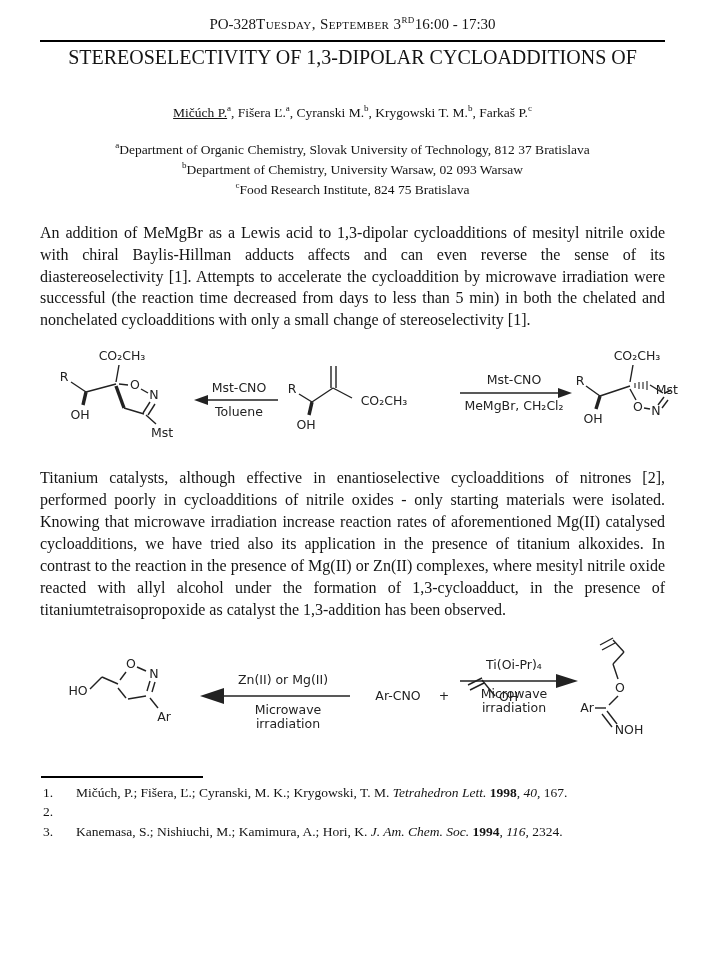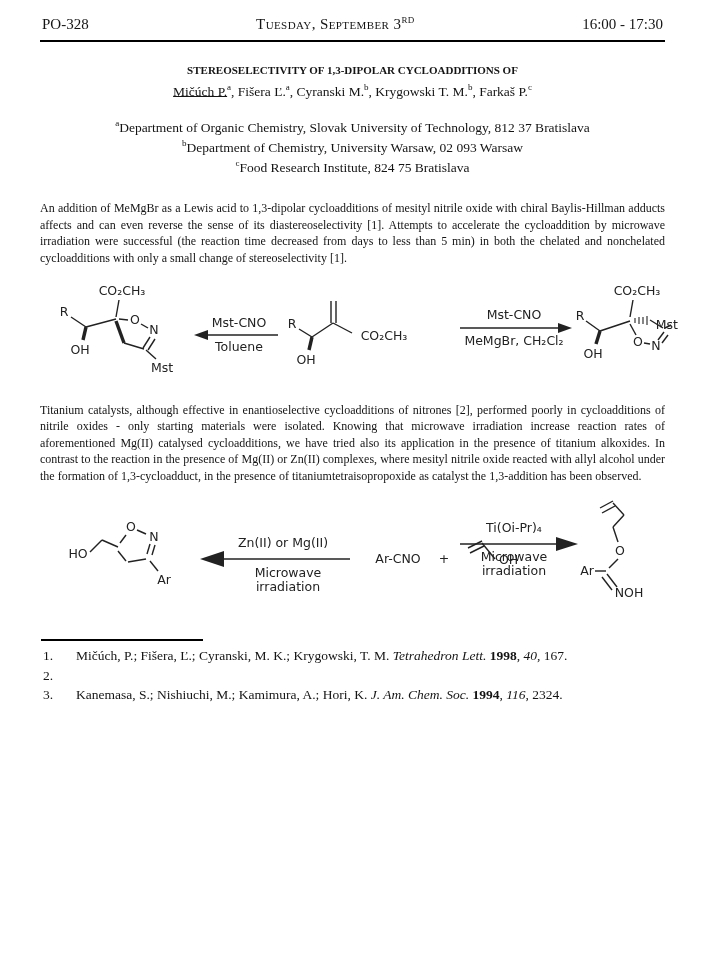--- a/index.html
+++ b/index.html
@@ -3,33 +3,33 @@
 <meta charset="utf-8">
 <style>
   html,body{margin:0;padding:0;background:#fff;}
   .page{
     width:704px;height:967px;box-sizing:border-box;
     padding:14px 39px 0 40px;background:#fff;color:#141414;
     font-family:"Liberation Serif","DejaVu Serif",serif;
     overflow:hidden;
   }
   
-  .hdr{display:flex;justify-content:space-between;align-items:baseline;
+  .hdr{display:flex;justify-content:center;align-items:baseline;
        font-size:15px;padding:2px 2px 7px 2px;border-bottom:2px solid #000;}
   .hdr-date{font-variant:small-caps;letter-spacing:.4px;}
   .hdr sup{font-size:9px;vertical-align:super;line-height:0;}
   
-  .title{margin-top:20px;text-align:center;font-weight:bold;font-size:11px;line-height:1.5;}
-  .authors{margin-top:3px;text-align:center;font-size:13.5px;}
+  .title{text-align:center;font-weight:normal;font-size:20px;line-height:1.5;}
+  .authors{margin-top:31px;text-align:center;font-size:13.5px;}
   .authors sup{font-size:9px;}
   .authors .first{text-decoration:underline;}
   .affils{margin-top:18px;text-align:center;font-size:13.5px;line-height:1.45;}
   .affils sup{font-size:9px;}
   
-  .para{margin:23px 0 0 0;text-align:justify;font-size:12px;line-height:1.37;}
+  .para{margin:23px 0 0 0;text-align:justify;font-size:16px;line-height:1.37;}
   
   .scheme{display:block;margin:13px auto 6px auto;}
   .scheme text{font-family:"DejaVu Sans","Liberation Sans",sans-serif;font-size:12.5px;fill:#222;}
   .scheme line,.scheme path{stroke:#222;stroke-width:1.4;fill:none;}
   .scheme line.wedge{stroke-width:3.4;}
   .scheme line.tick{stroke-width:1.1;}
   .scheme polygon{fill:#222;stroke:none;}
   
   .refs-rule{width:162px;border-top:2px solid #000;margin:30px 0 5px 1px;height:0;}
   .ref-line{display:flex;font-size:13.5px;line-height:1.45;}

